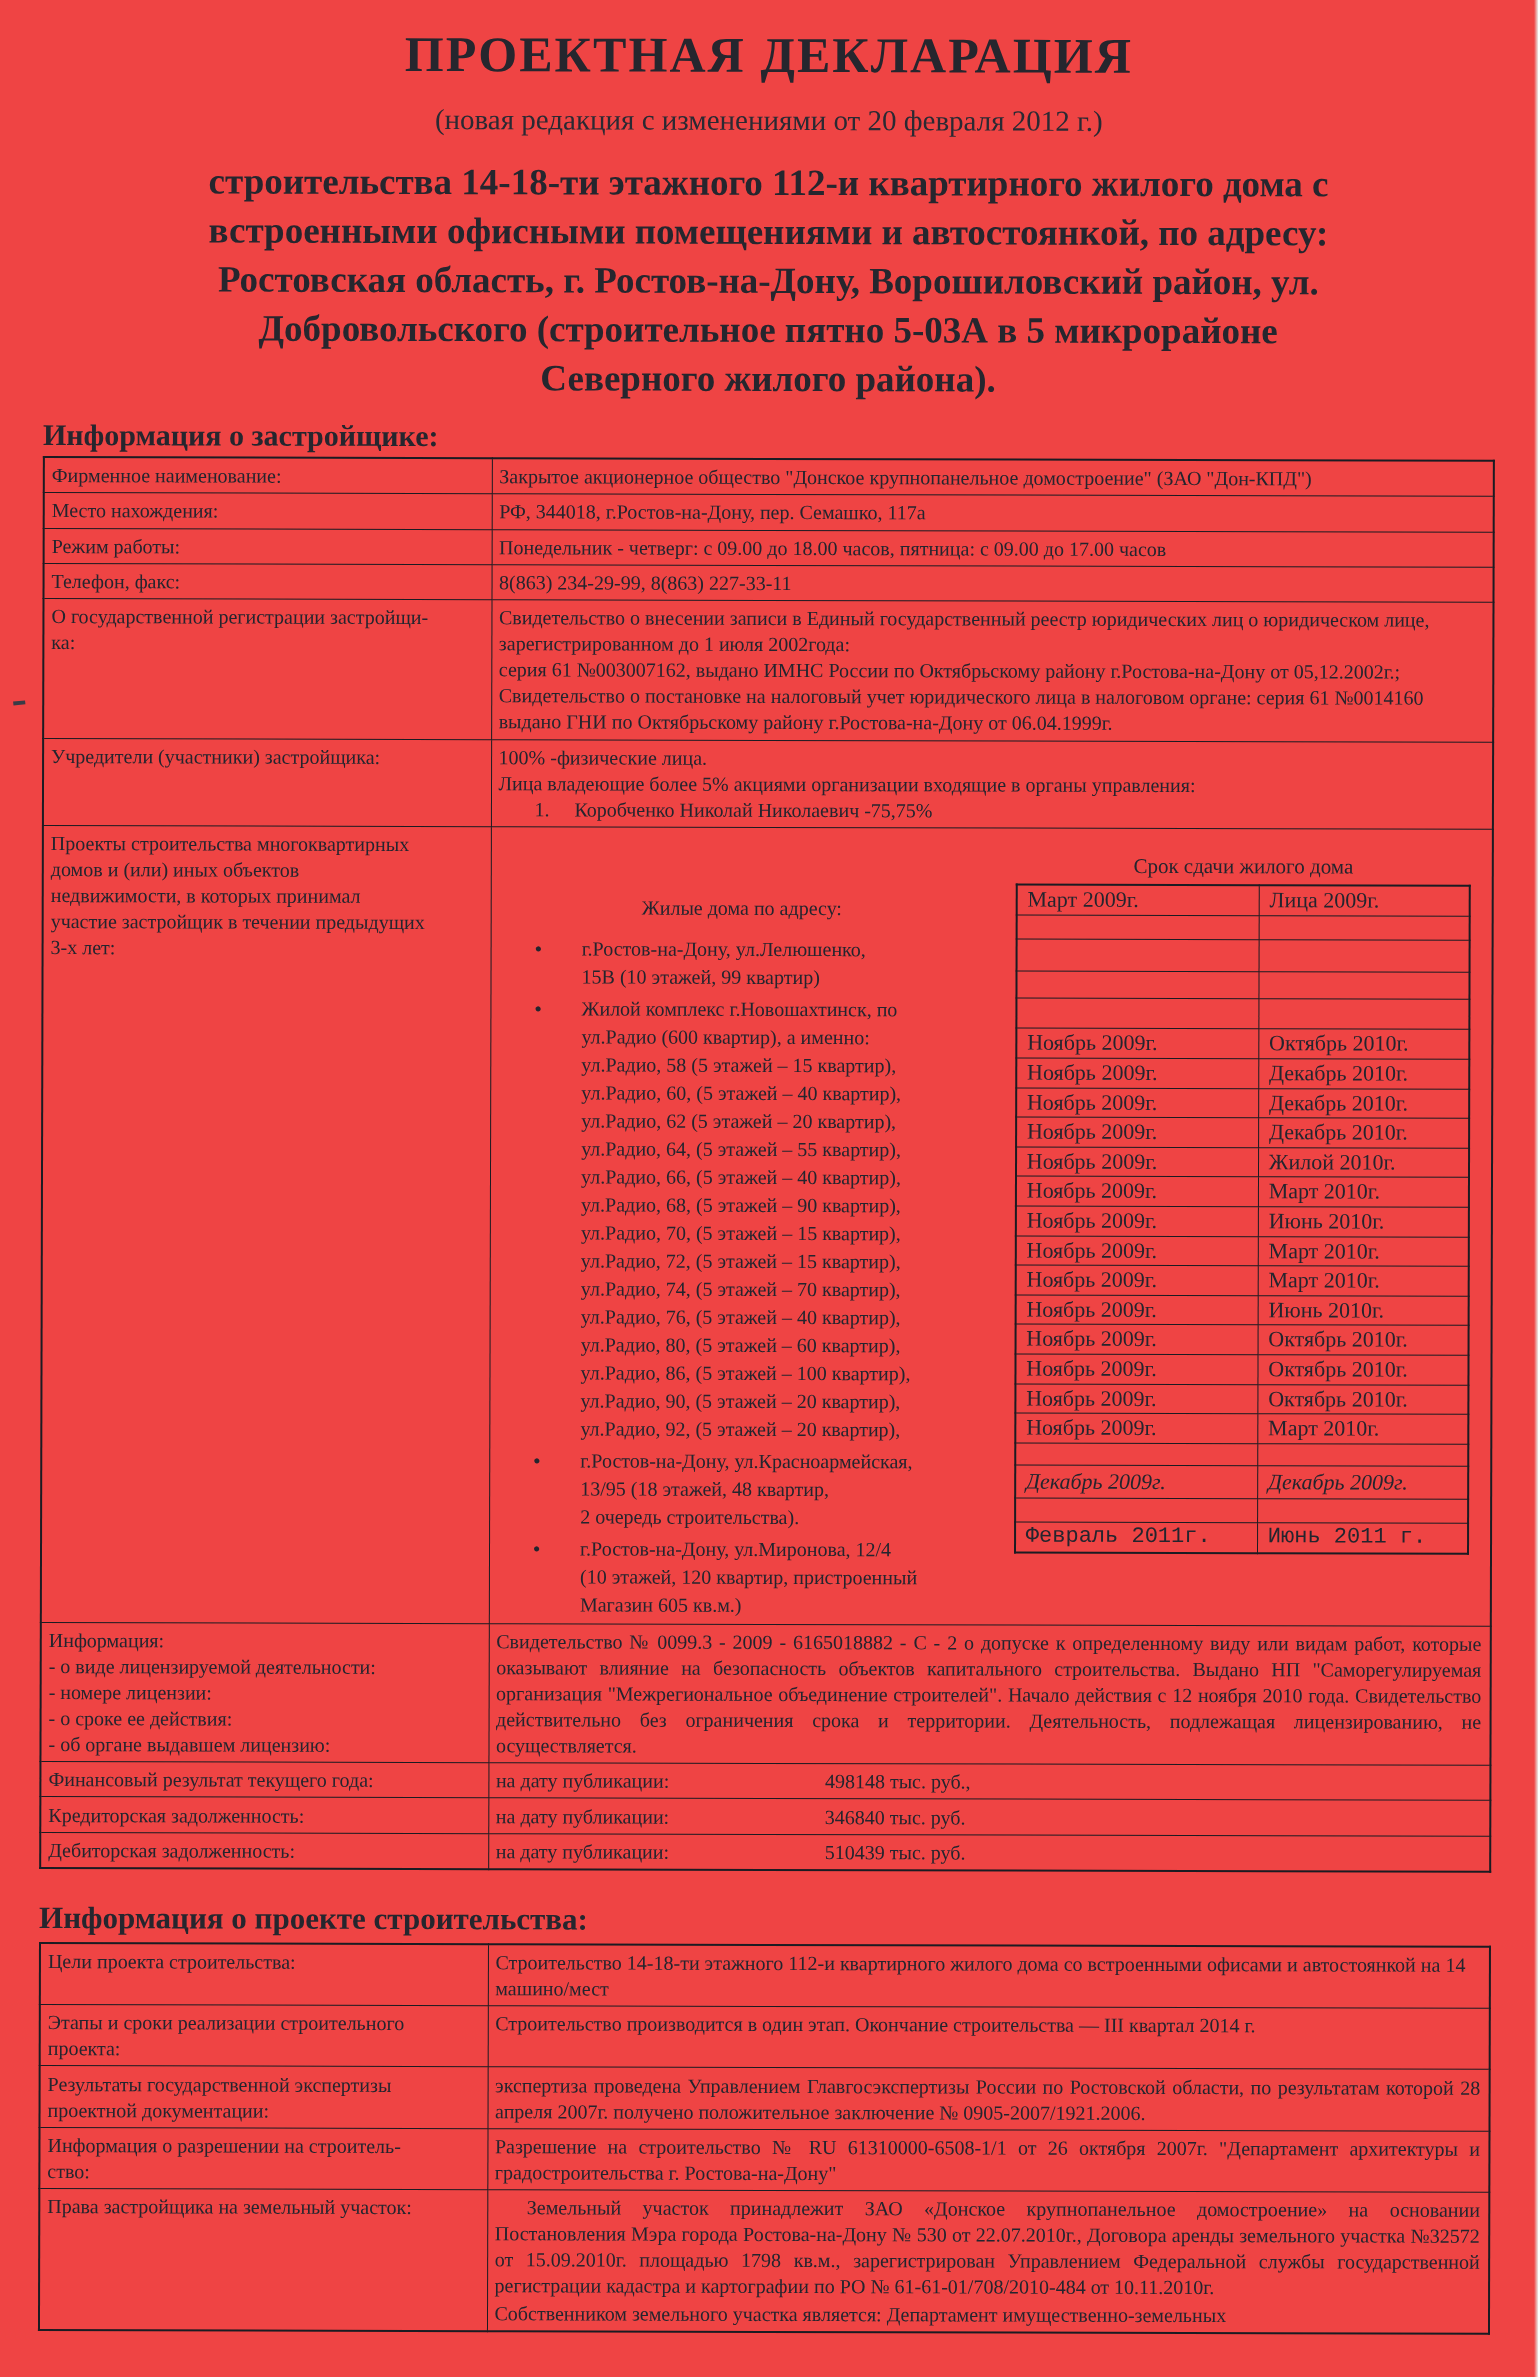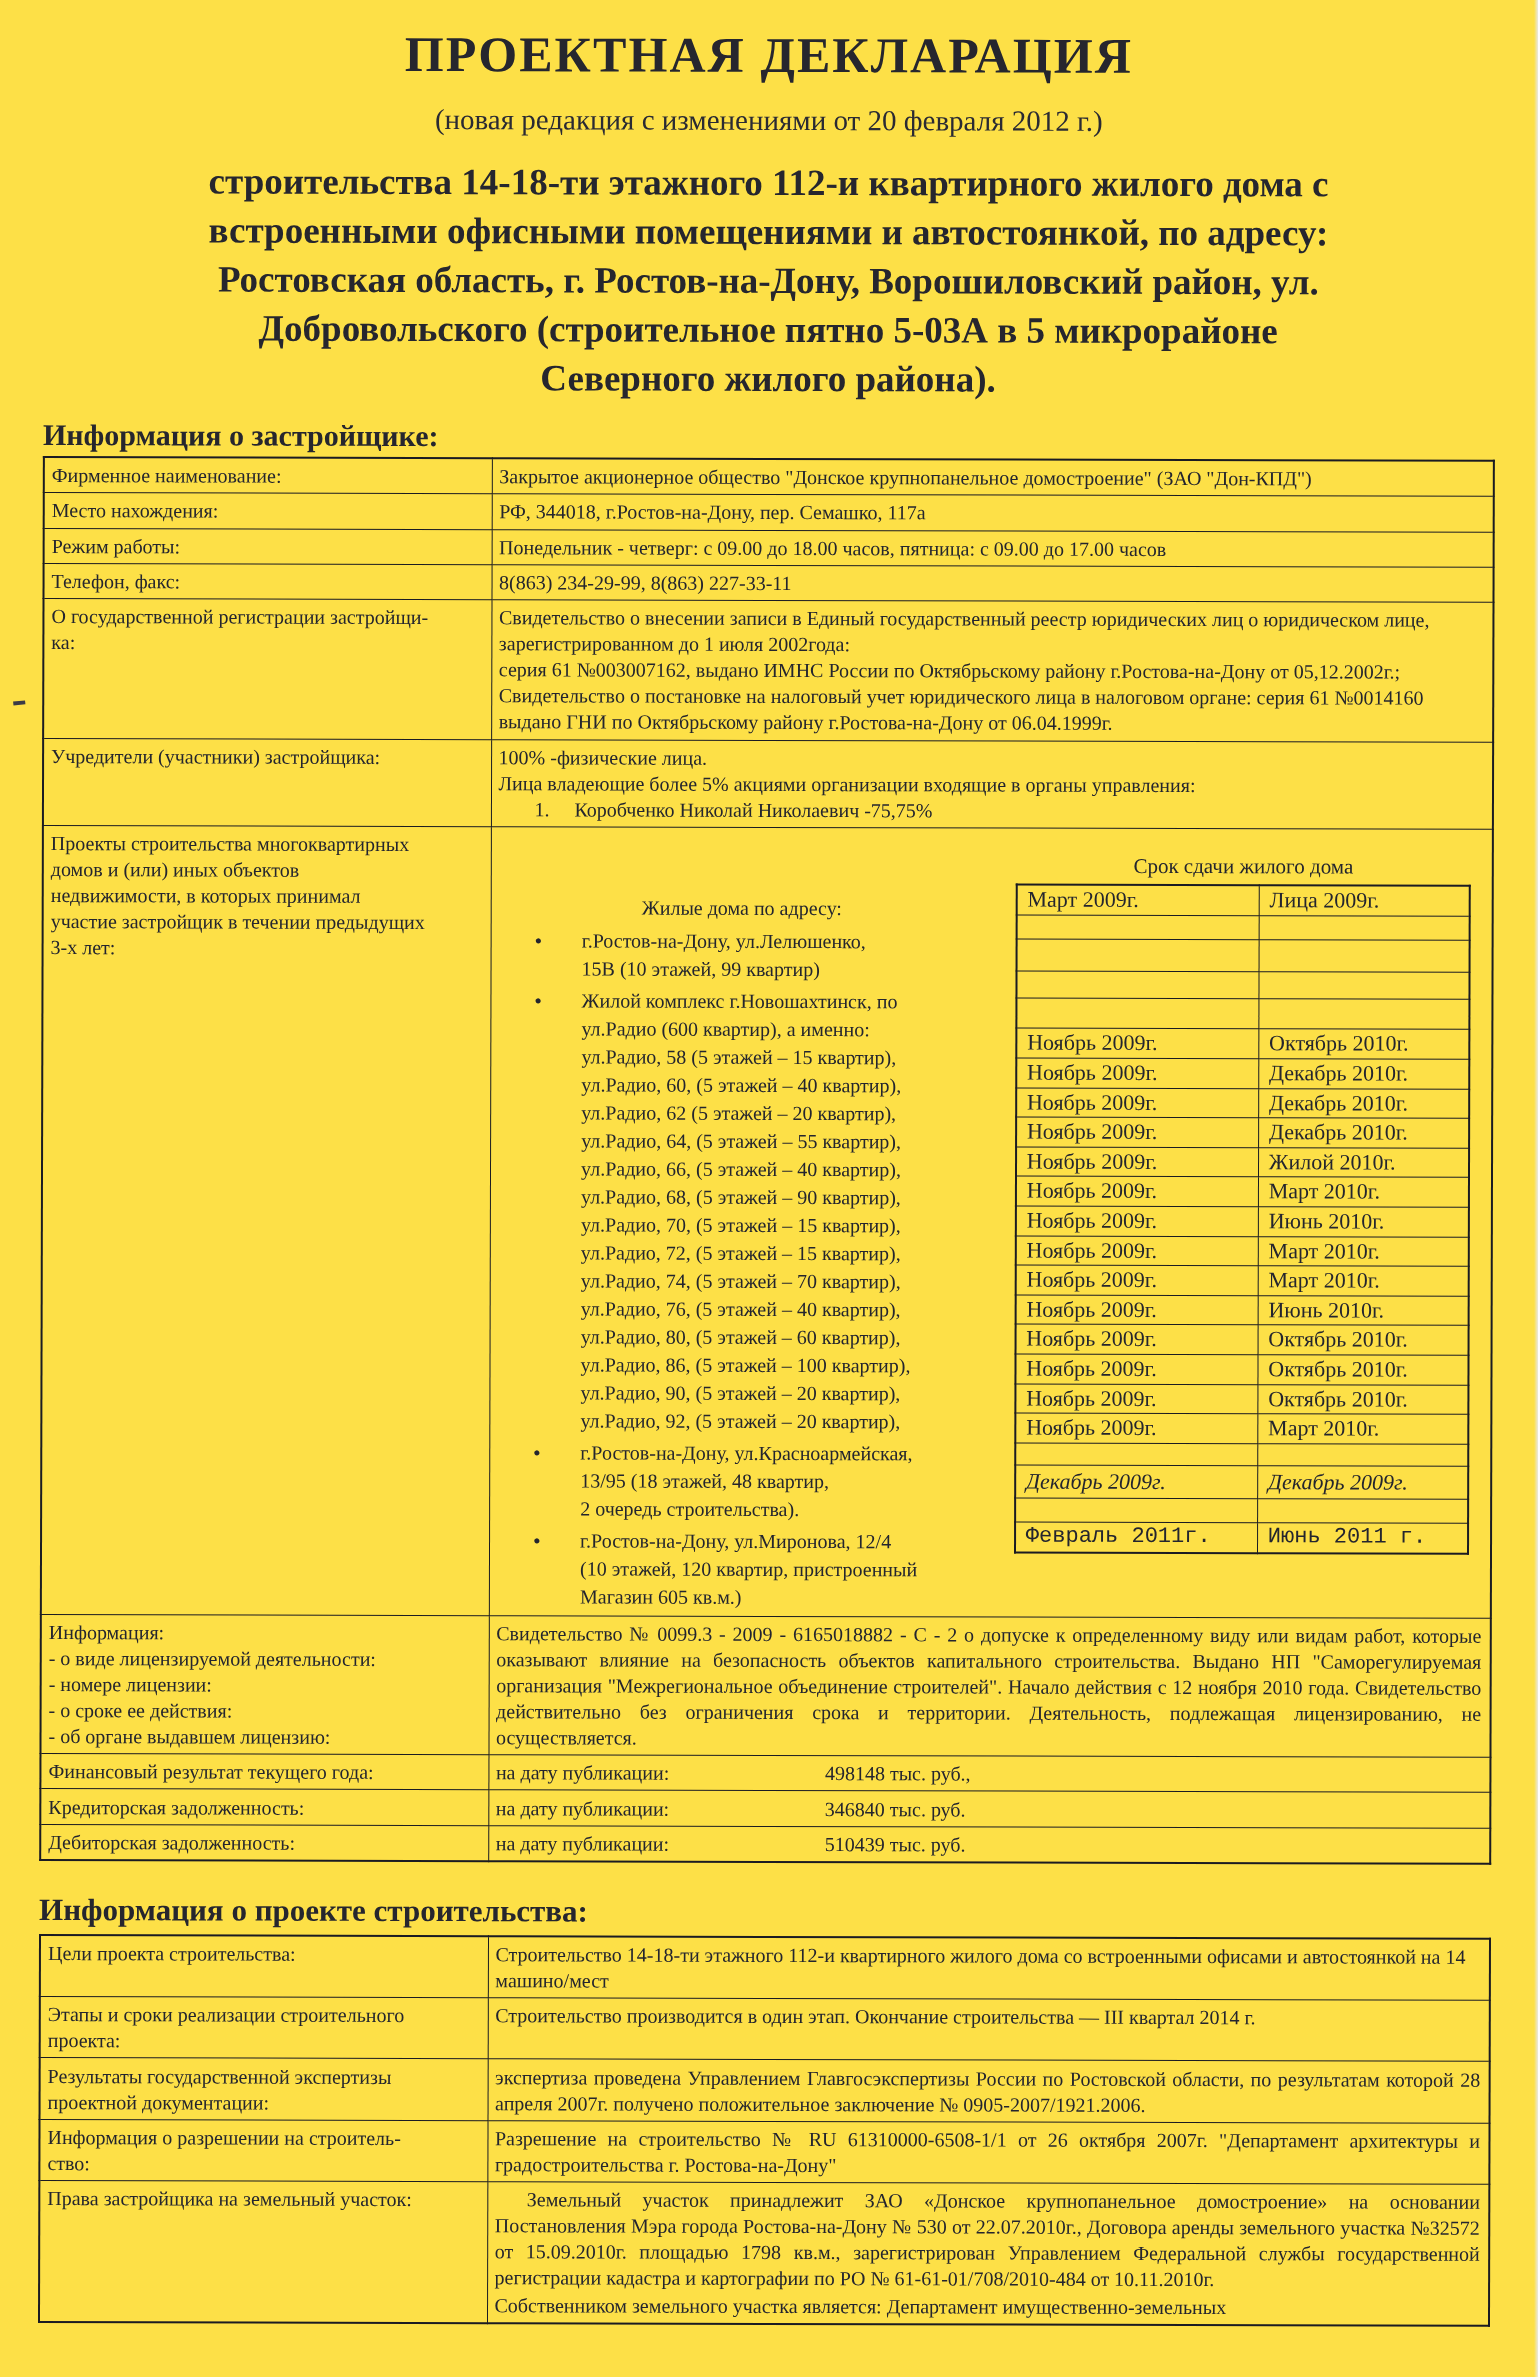--- a/index.html
+++ b/index.html
@@ -2,21 +2,21 @@
 <html style="font-size:11.2px"><head>
 <meta charset="utf-8">
 <style>
   html,body{margin:0;padding:0;}
   body{
     width:1538px;height:2377px;overflow:hidden;
     background:#ffffff;
     font-family:"Liberation Serif","DejaVu Serif",serif;
     color:#23242c;
   }
-  .page{position:relative;width:1538px;height:2377px;background:#fde047;}
+  .page{position:relative;width:1538px;height:2377px;background:#ef4444;}
   .doc{position:absolute;left:0;top:0;width:1538px;transform:rotate(0.15deg);transform-origin:28px 28px;}
 
   .title{margin:24px 0 0 0;text-align:center;font-size:50px;font-weight:bold;letter-spacing:2.1px;color:#26262e;}
   .subtitle{margin-top:19.6px;text-align:center;font-size:29px;color:#2a2a33;}
   .heading{margin:21px auto 0 auto;width:1301px;text-align:center;font-size:37px;font-weight:bold;line-height:49px;white-space:pre-line;color:#26262e;}
 
   .sec-title{margin:17px 0 4.2px 44px;font-size:30px;font-weight:bold;color:#26262e;}
   .sec-title2{margin:31px 0 5.6px 44px;font-size:31px;font-weight:bold;color:#26262e;}
 
   table.main{border-collapse:collapse;margin-left:44px;width:1452px;table-layout:fixed;
@@ -29,21 +29,21 @@
   .preline{white-space:pre-line;}
   tr.r-small td{height:24px;}
   td.reg-val{line-height:1.32;}
   .founders-l3{margin-left:36px;white-space:pre-wrap;}
 
   
   td.proj-cell{padding:0;}
   .proj-flex{display:flex;width:100%;}
   .proj-left{width:523px;padding:5.6px 0 0 5.6px;box-sizing:border-box;font-size:20px;}
   .proj-right{flex:1;padding:19.6px 12.6px 0 0;box-sizing:border-box;}
-  .list-intro{margin:56px 0 5px 138px;font-size:20px;line-height:28px;}
+  .list-intro{margin:56px 0 13px 138px;font-size:20px;line-height:28px;}
   .b-item{display:flex;margin-top:4.2px;}
   .dot{width:78px;box-sizing:border-box;padding-left:31px;font-size:12px;line-height:28px;flex:none;}
   .b-text{flex:1;white-space:pre-line;font-size:20px;line-height:28px;}
   .radio-list{margin-left:78px;}
   .radio-line{font-size:20px;line-height:28px;height:28px;white-space:nowrap;}
 
   .dt-title{width:455px;margin-left:auto;text-align:center;font-size:21px;margin-bottom:4.2px;}
   table.dt{border-collapse:collapse;width:455px;margin-left:auto;border:2.1px solid #1b1b22;}
   table.dt td{border:1.4px solid #1b1b22;font-size:22px;padding:0 4.2px 0 9.8px;vertical-align:middle;
     color:#24252e;overflow:hidden;white-space:nowrap;}

